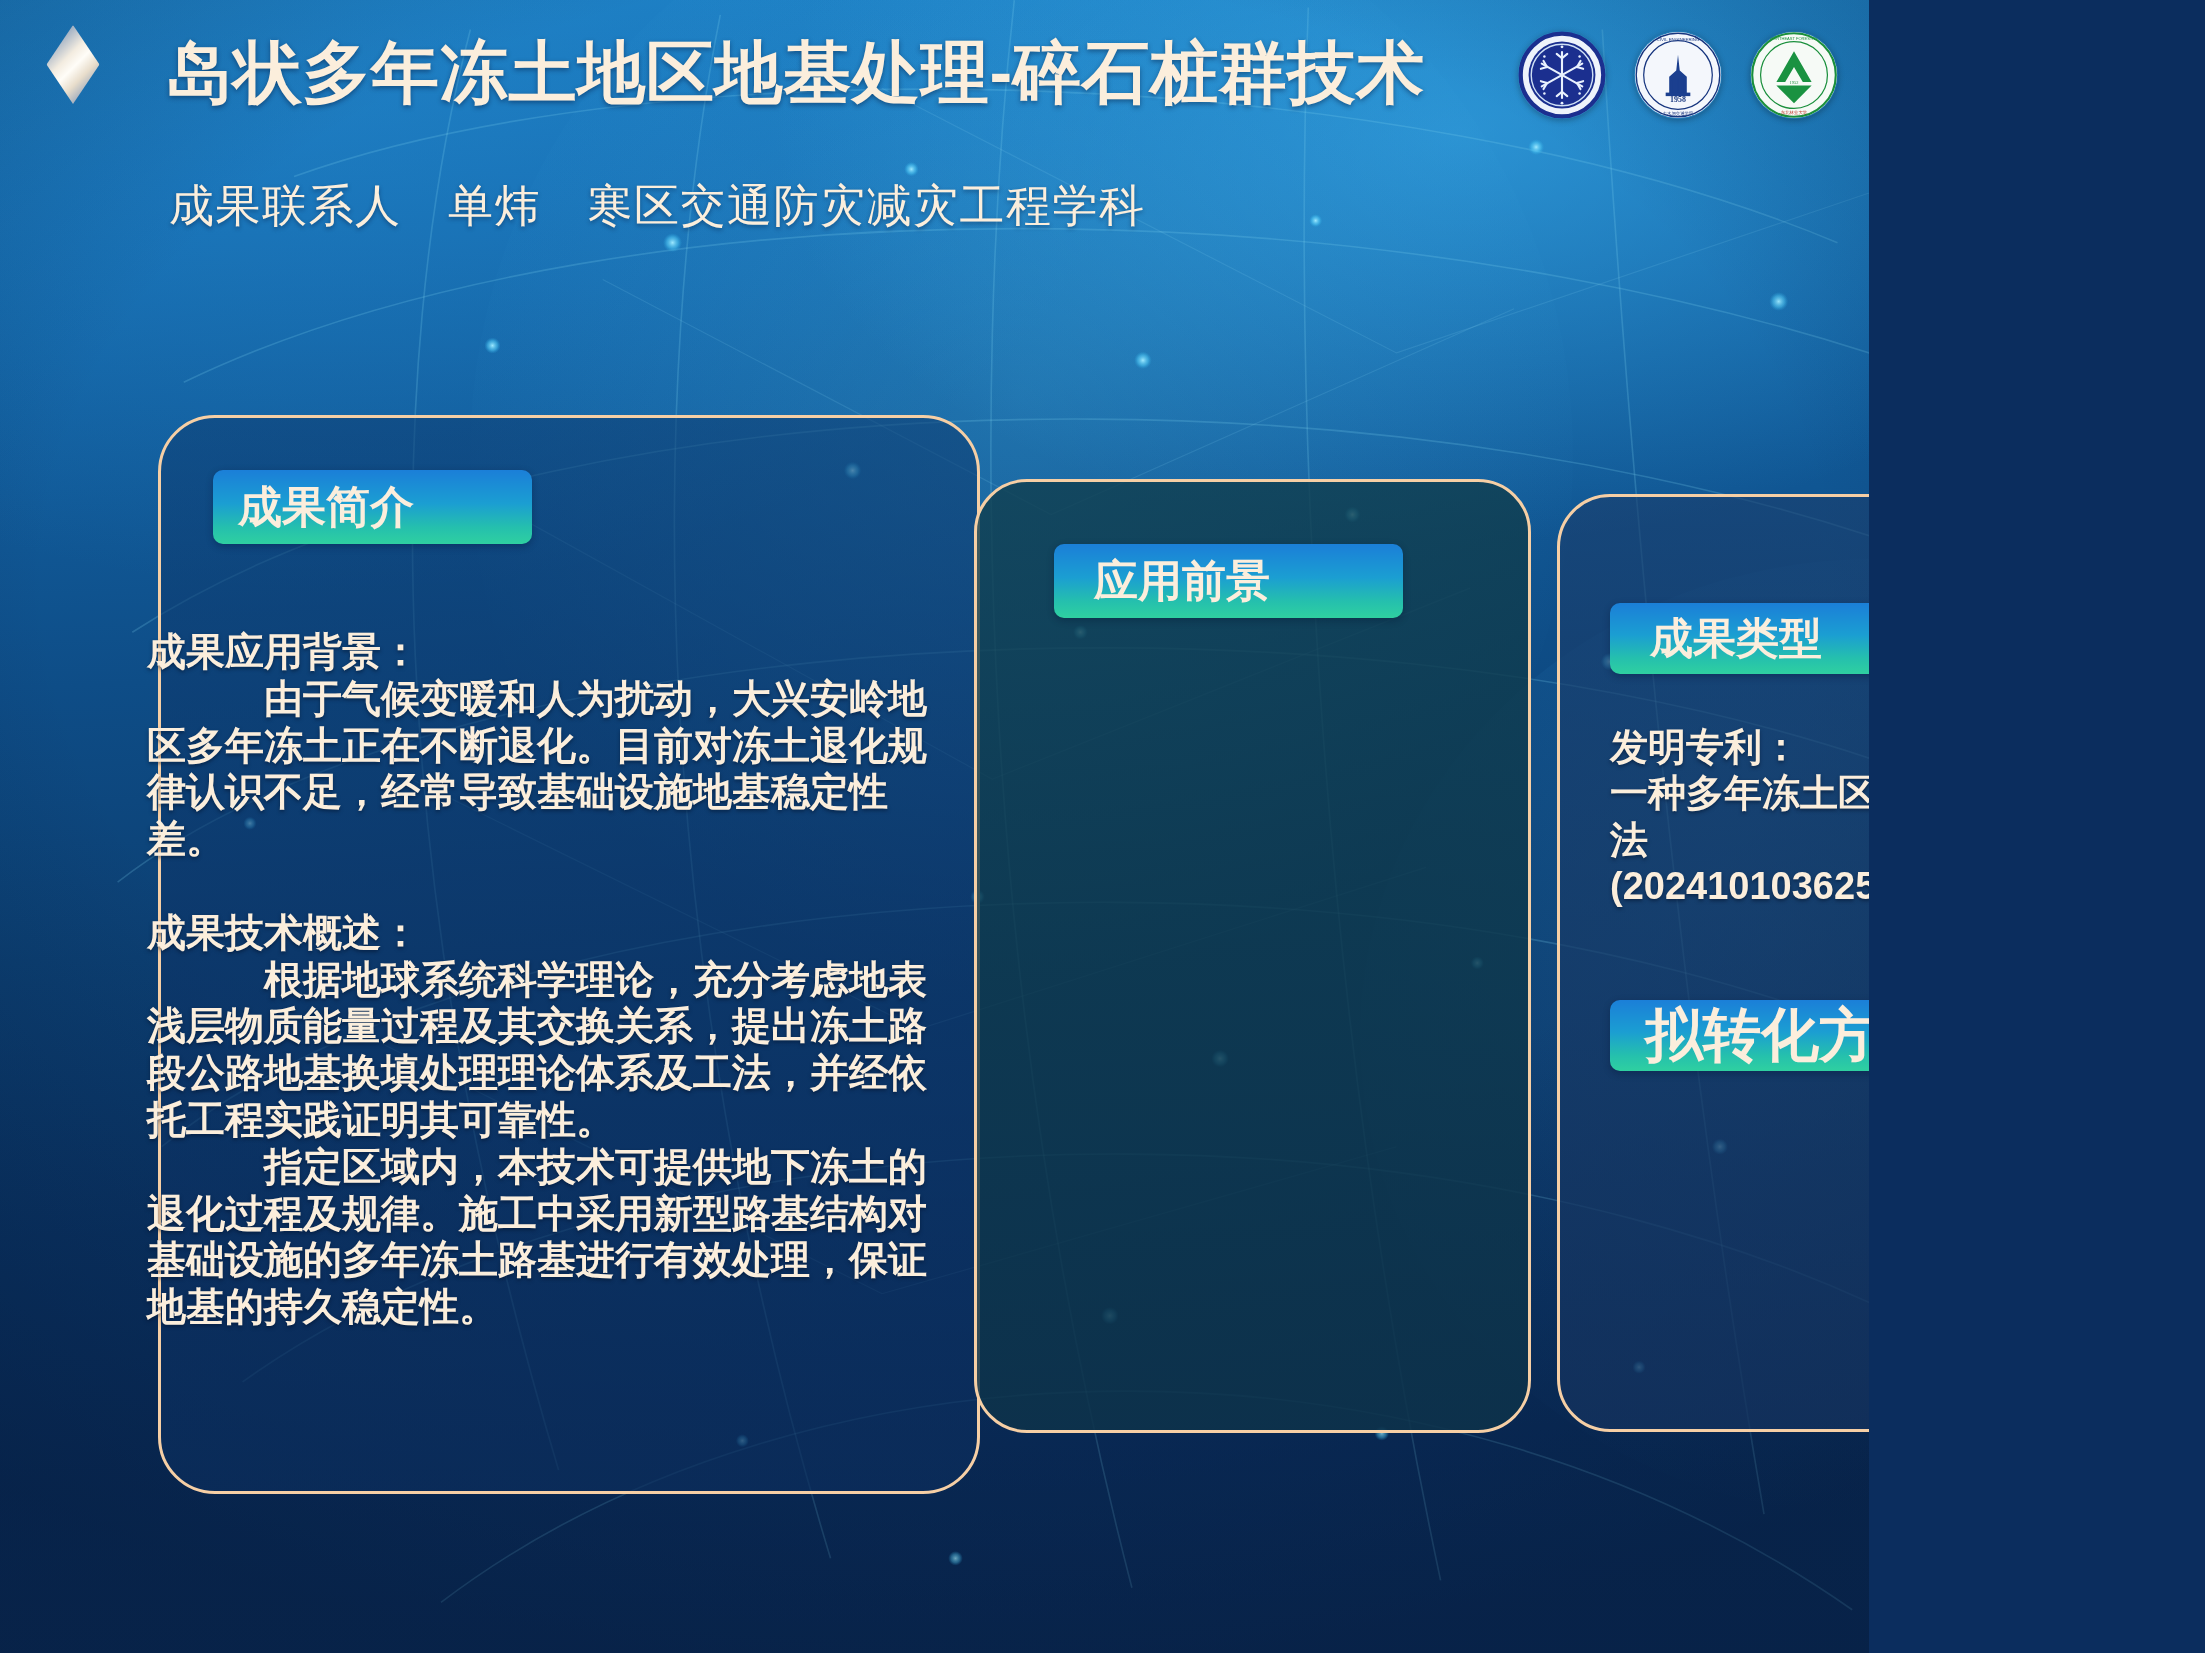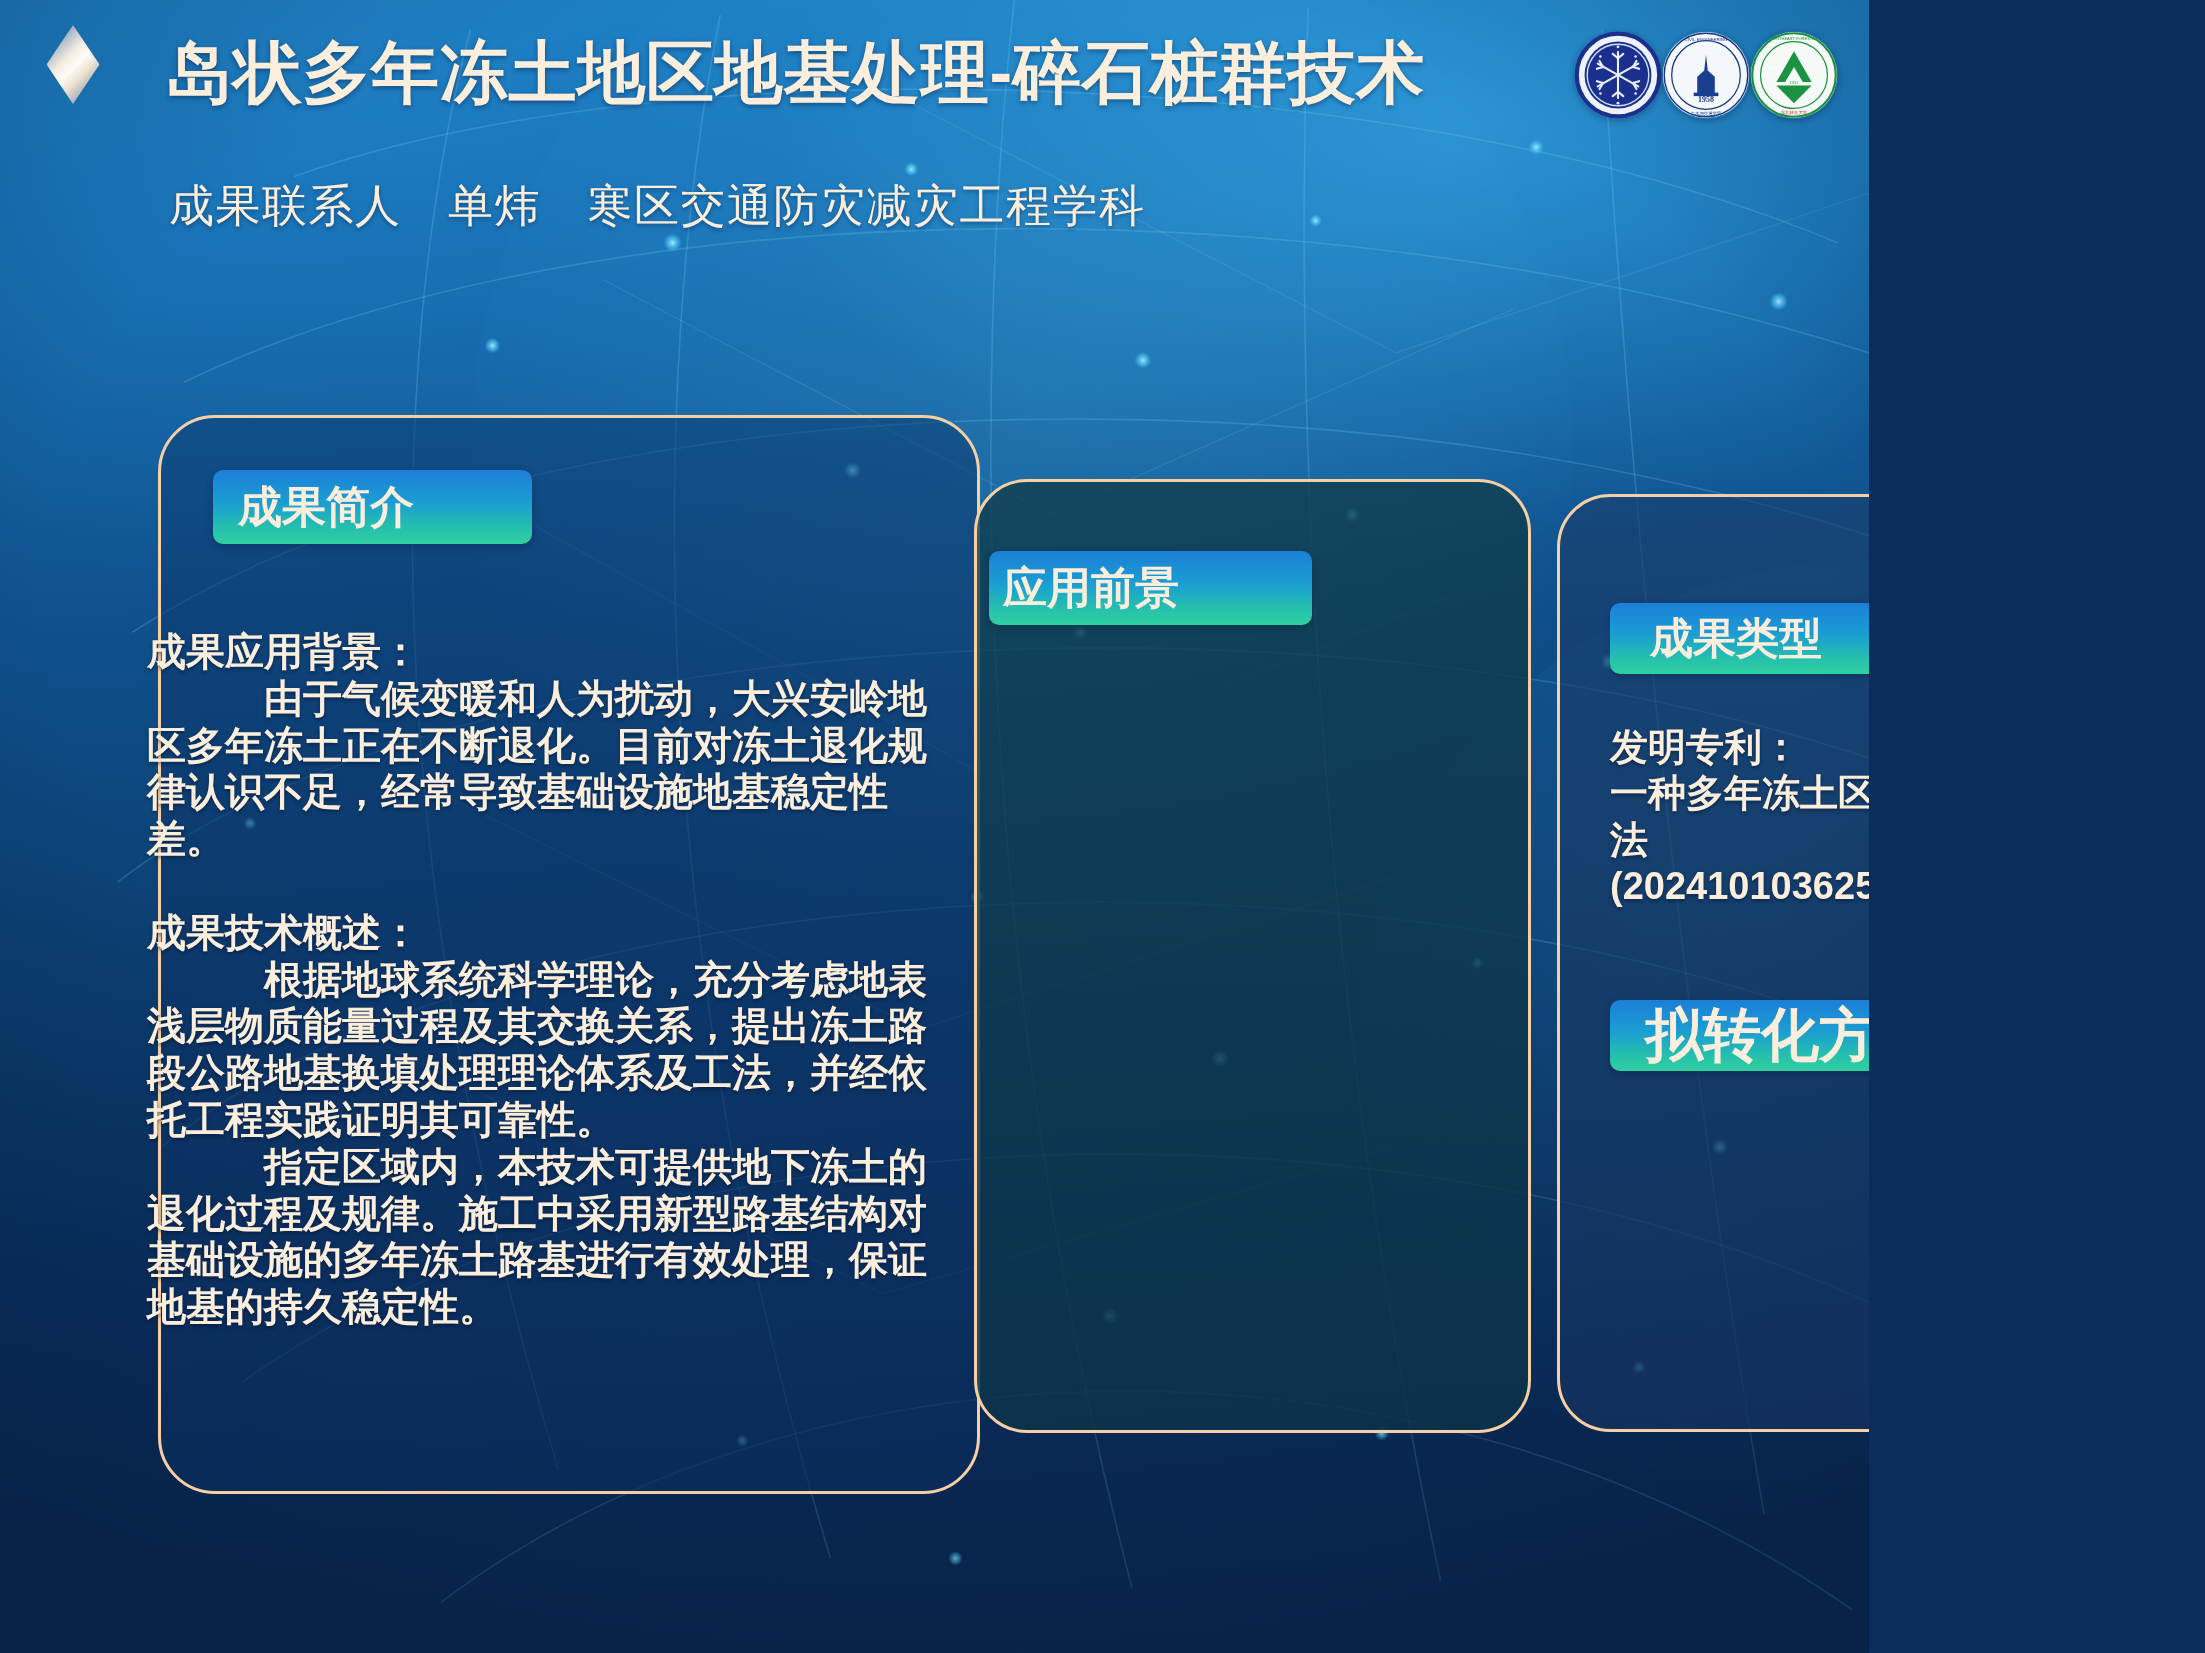--- a/index.html
+++ b/index.html
@@ -51,21 +51,21 @@
     text-shadow:0 2.2px 5.1px rgba(0,20,55,.45);
   }
   #subtitle{
     position:absolute;left:169px;top:176px;
     font-size:45px;font-weight:400;letter-spacing:1.5px;
     color:#fbeedc;white-space:nowrap;
     text-shadow:0 2.2px 4.4px rgba(0,20,55,.4);
   }
 
   
-  #logos{position:absolute;right:31px;top:31px;display:flex;gap:0;align-items:center;}
+  #logos{position:absolute;right:31px;top:31px;display:flex;gap:28px;align-items:center;}
   .logo{width:88px;height:88px;border-radius:50%;position:relative;
         box-shadow:0 1.5px 5.9px rgba(0,0,0,.3);overflow:hidden;}
   .logo svg{display:block;width:100%;height:100%;}
 
   
   .card{position:absolute;border:3.7px solid #f6cfa5;border-radius:57px;}
   #card-brief{
     left:158px;top:415px;width:816px;height:1073px;
     background:linear-gradient(172deg, rgba(13,62,115,.55) 0%, rgba(12,52,103,.62) 45%, rgba(11,45,92,.66) 100%);
   }
@@ -81,21 +81,21 @@
   }
 
   
   .pill{
     position:absolute;display:inline-flex;align-items:center;justify-content:flex-start;
     background:linear-gradient(180deg,#1b7fd8 0%,#1b9ed2 45%,#25c0ad 78%,#2fd0a0 100%);
     border-radius:10px;color:#fbeedc;font-weight:700;
     box-shadow:0 2.9px 7.4px rgba(0,18,45,.3);
   }
   #pill-brief{left:213px;top:470px;width:294px;height:74px;font-size:44px;padding-left:25px;}
-  #pill-prospect{left:989px;top:544px;width:309px;height:74px;font-size:44px;padding-left:14px;margin-top:7px;}
+  #pill-prospect{left:1054px;top:544px;width:309px;height:74px;font-size:44px;padding-left:40px;}
   #pill-type{left:1610px;top:603px;width:309px;height:71px;font-size:43px;padding-left:40px;}
   #pill-mode{left:1610px;top:1000px;width:320px;height:71px;font-size:58px;padding-left:35px;}
 
   
   .body-text{
     position:absolute;color:#fbeedc;font-weight:700;
     text-shadow:0 1.5px 3.7px rgba(0,15,40,.5);
     white-space:pre-wrap;
   }
   #brief-text{

